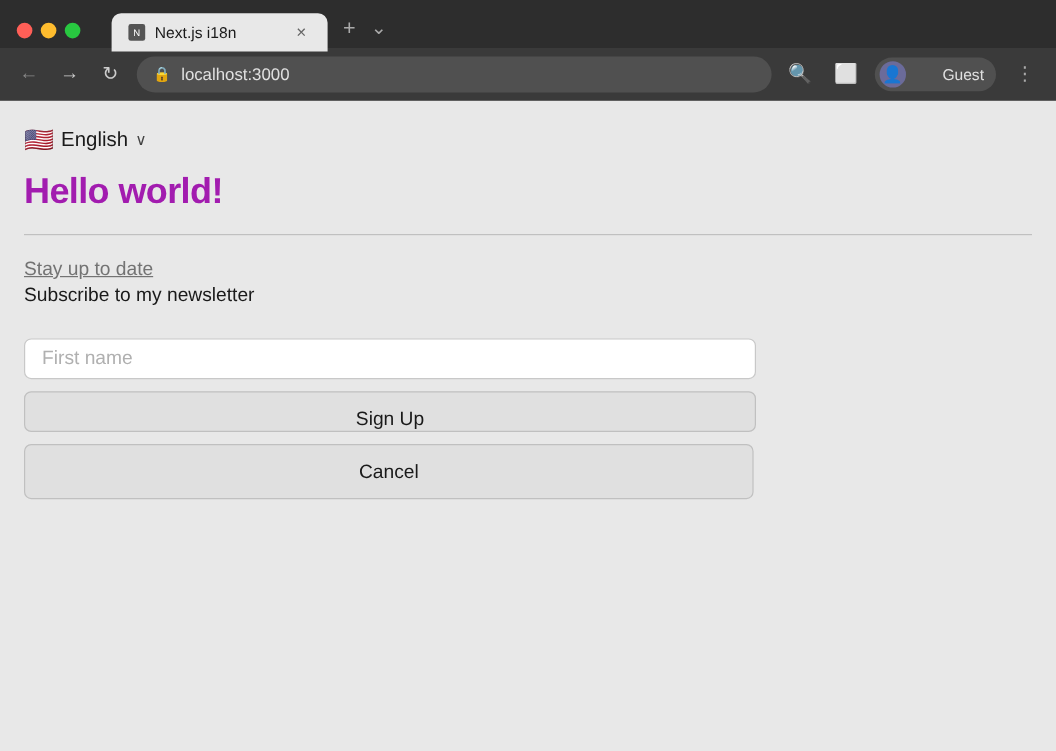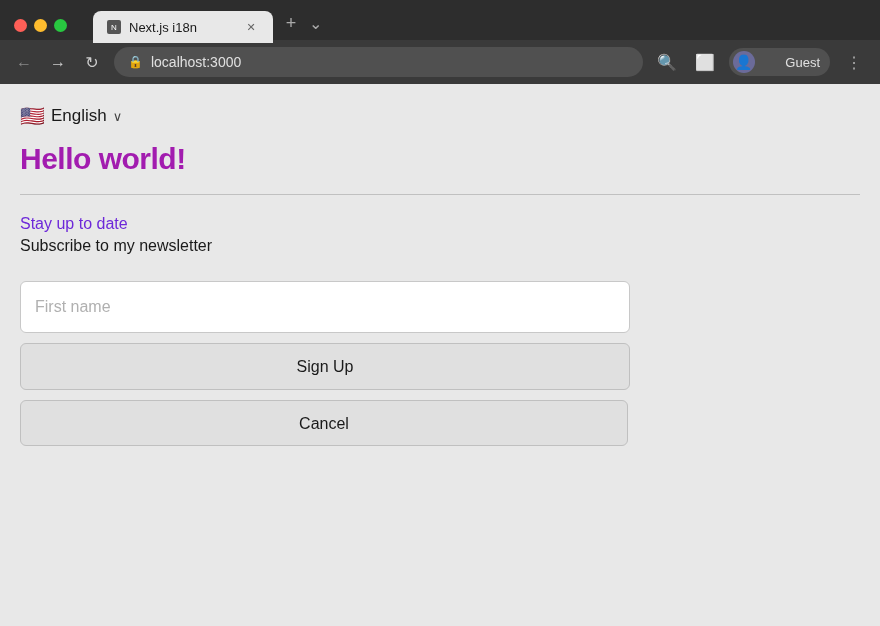--- a/index.html
+++ b/index.html
@@ -233,51 +233,52 @@
     }
 
     .divider {
       border: none;
       border-top: 1px solid #c0c0c0;
       margin-bottom: 20px;
     }
 
     .section-title {
       font-size: 16px;
-      color: #6d28d9;
+      color: #737373;
       margin-bottom: 4px;
+      text-decoration: underline;
     }
 
     .section-subtitle {
       font-size: 16px;
       color: #1a1a1a;
       margin-bottom: 26px;
     }
 
     .form-input {
       width: 610px;
-      height: 52px;
+      height: 34px;
       background: white;
       border: 1px solid #c8c8c8;
       border-radius: 6px;
       padding: 0 14px;
       font-size: 16px;
       color: #999;
       display: block;
       margin-bottom: 10px;
       outline: none;
     }
 
     .form-input::placeholder {
       color: #b0b0b0;
     }
 
     .btn-signup {
       width: 610px;
-      height: 47px;
+      height: 34px;
       background: #e0e0e0;
       border: 1px solid #c0c0c0;
       border-radius: 6px;
       font-size: 16px;
       color: #1a1a1a;
       cursor: pointer;
       display: block;
       margin-bottom: 10px;
       text-align: center;
       line-height: 46px;

